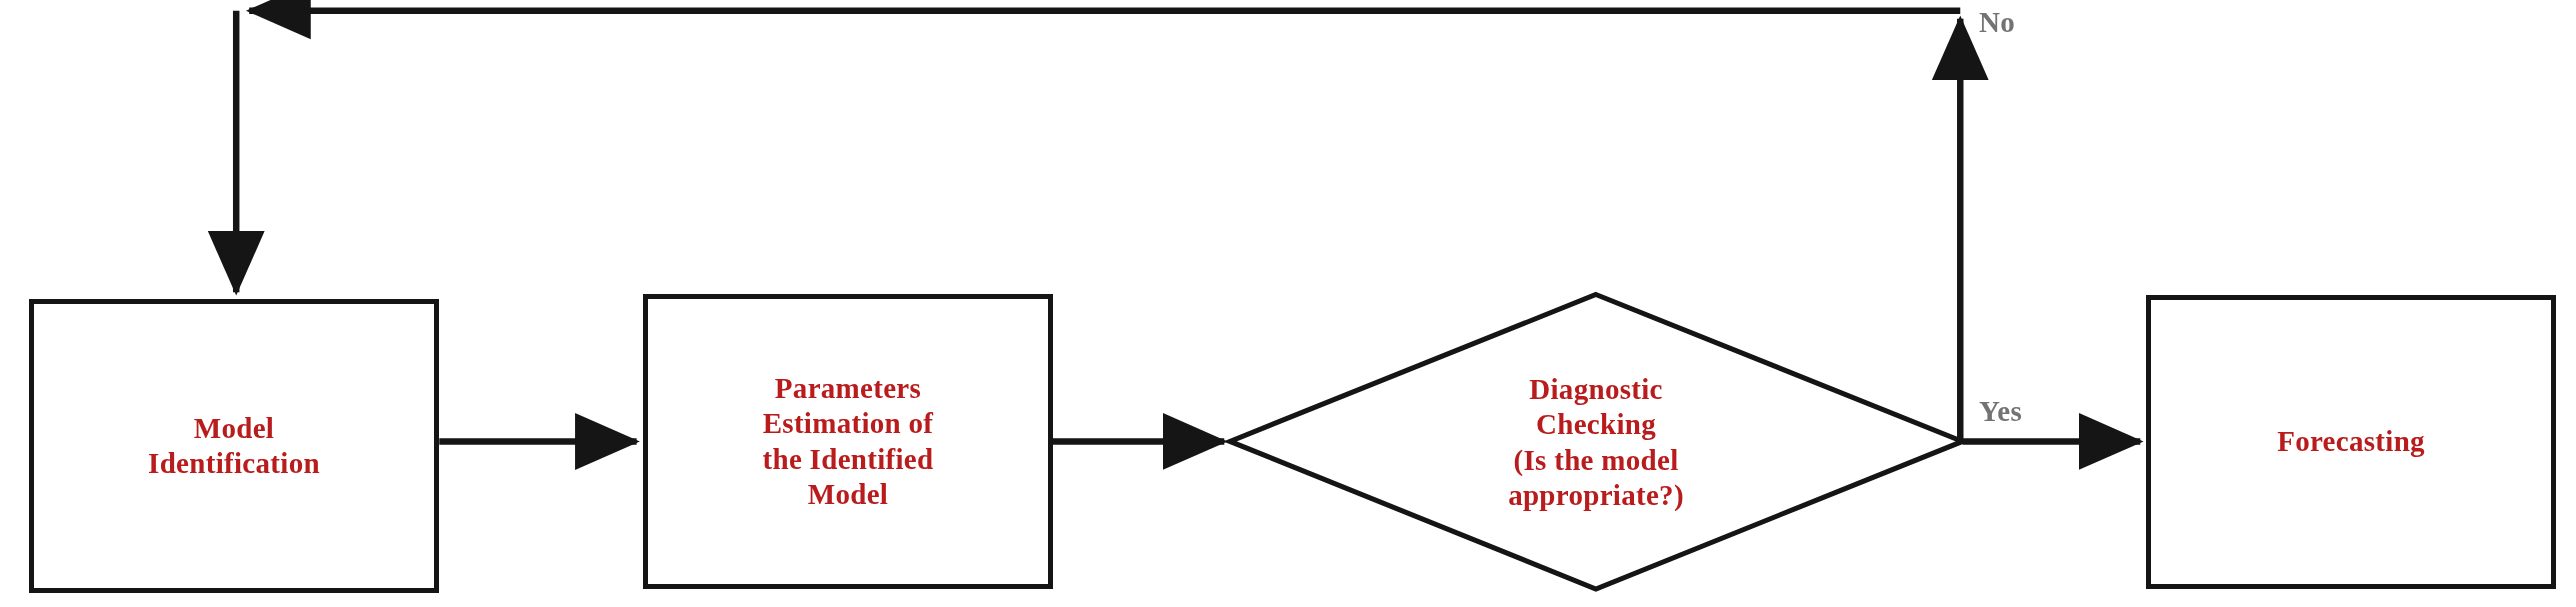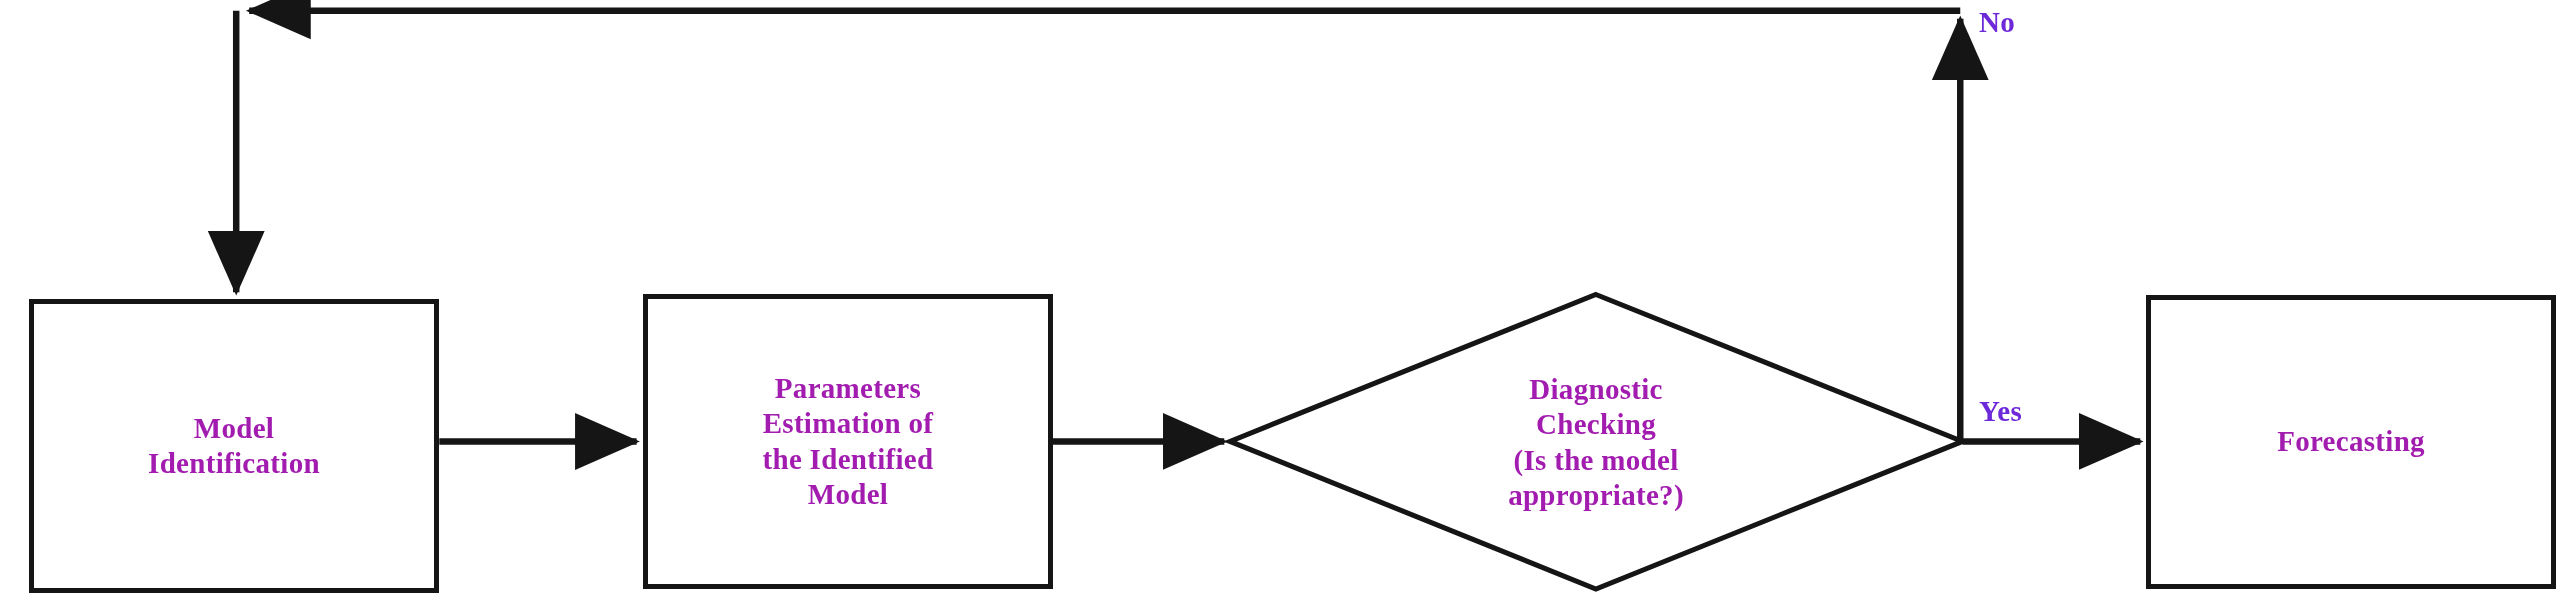--- a/index.html
+++ b/index.html
@@ -21,21 +21,21 @@
     top: 0;
     width: 2576px;
     height: 607px;
   }
   .node {
     position: absolute;
     display: flex;
     align-items: center;
     justify-content: center;
     text-align: center;
-    color: #a21caf;
+    color: #b91c1c;
     font-weight: bold;
     font-family: "Liberation Serif", "DejaVu Serif", serif;
     line-height: 1.22;
     letter-spacing: 0.3px;
     box-sizing: border-box;
   }
   .process-box {
     border: 5px solid #151515;
     background: #ffffff;
   }
@@ -72,21 +72,21 @@
     font-size: 29px;
     background: transparent;
     border: none;
     z-index: 3;
   }
   #node-diagnostic-checking .node-label {
     max-width: 403px;
   }
   .edge-label {
     position: absolute;
-    color: #6d28d9;
+    color: #737373;
     font-weight: bold;
     font-family: "Liberation Serif", "DejaVu Serif", serif;
     font-size: 29px;
     letter-spacing: 0.4px;
     white-space: nowrap;
     z-index: 4;
   }
   #edge-label-no {
     left: 1979px;
     top: 5.8px;

